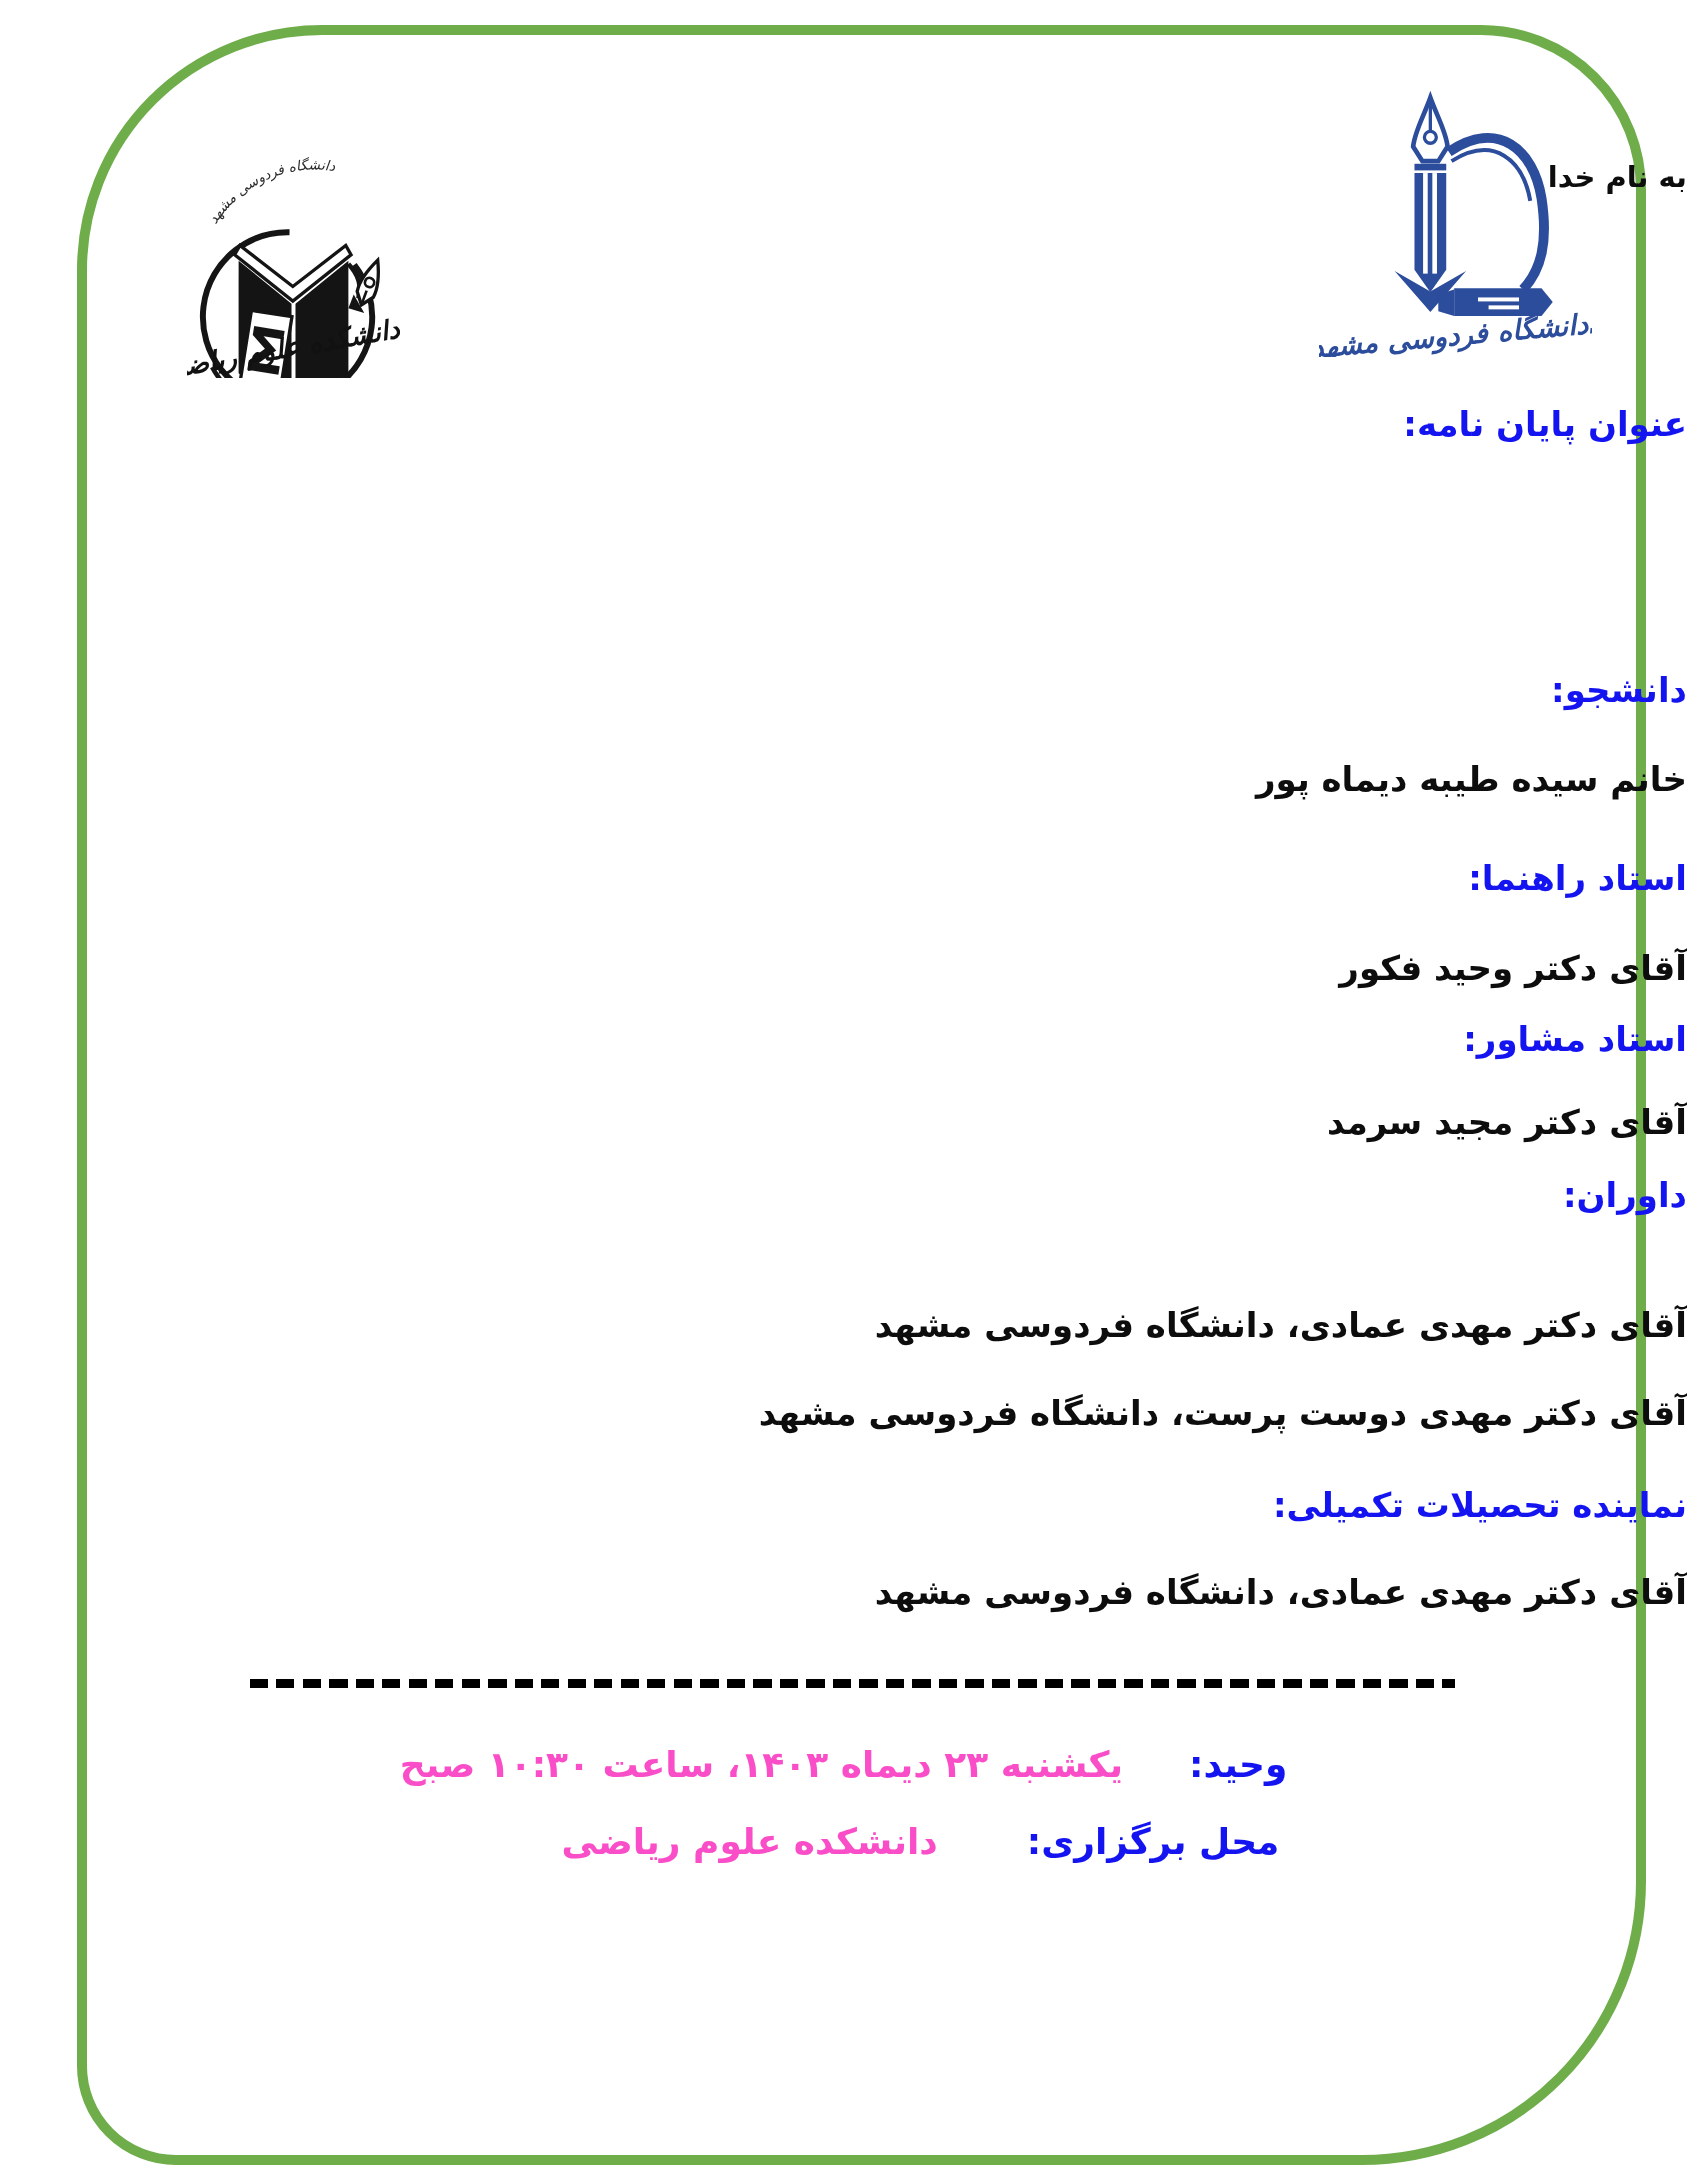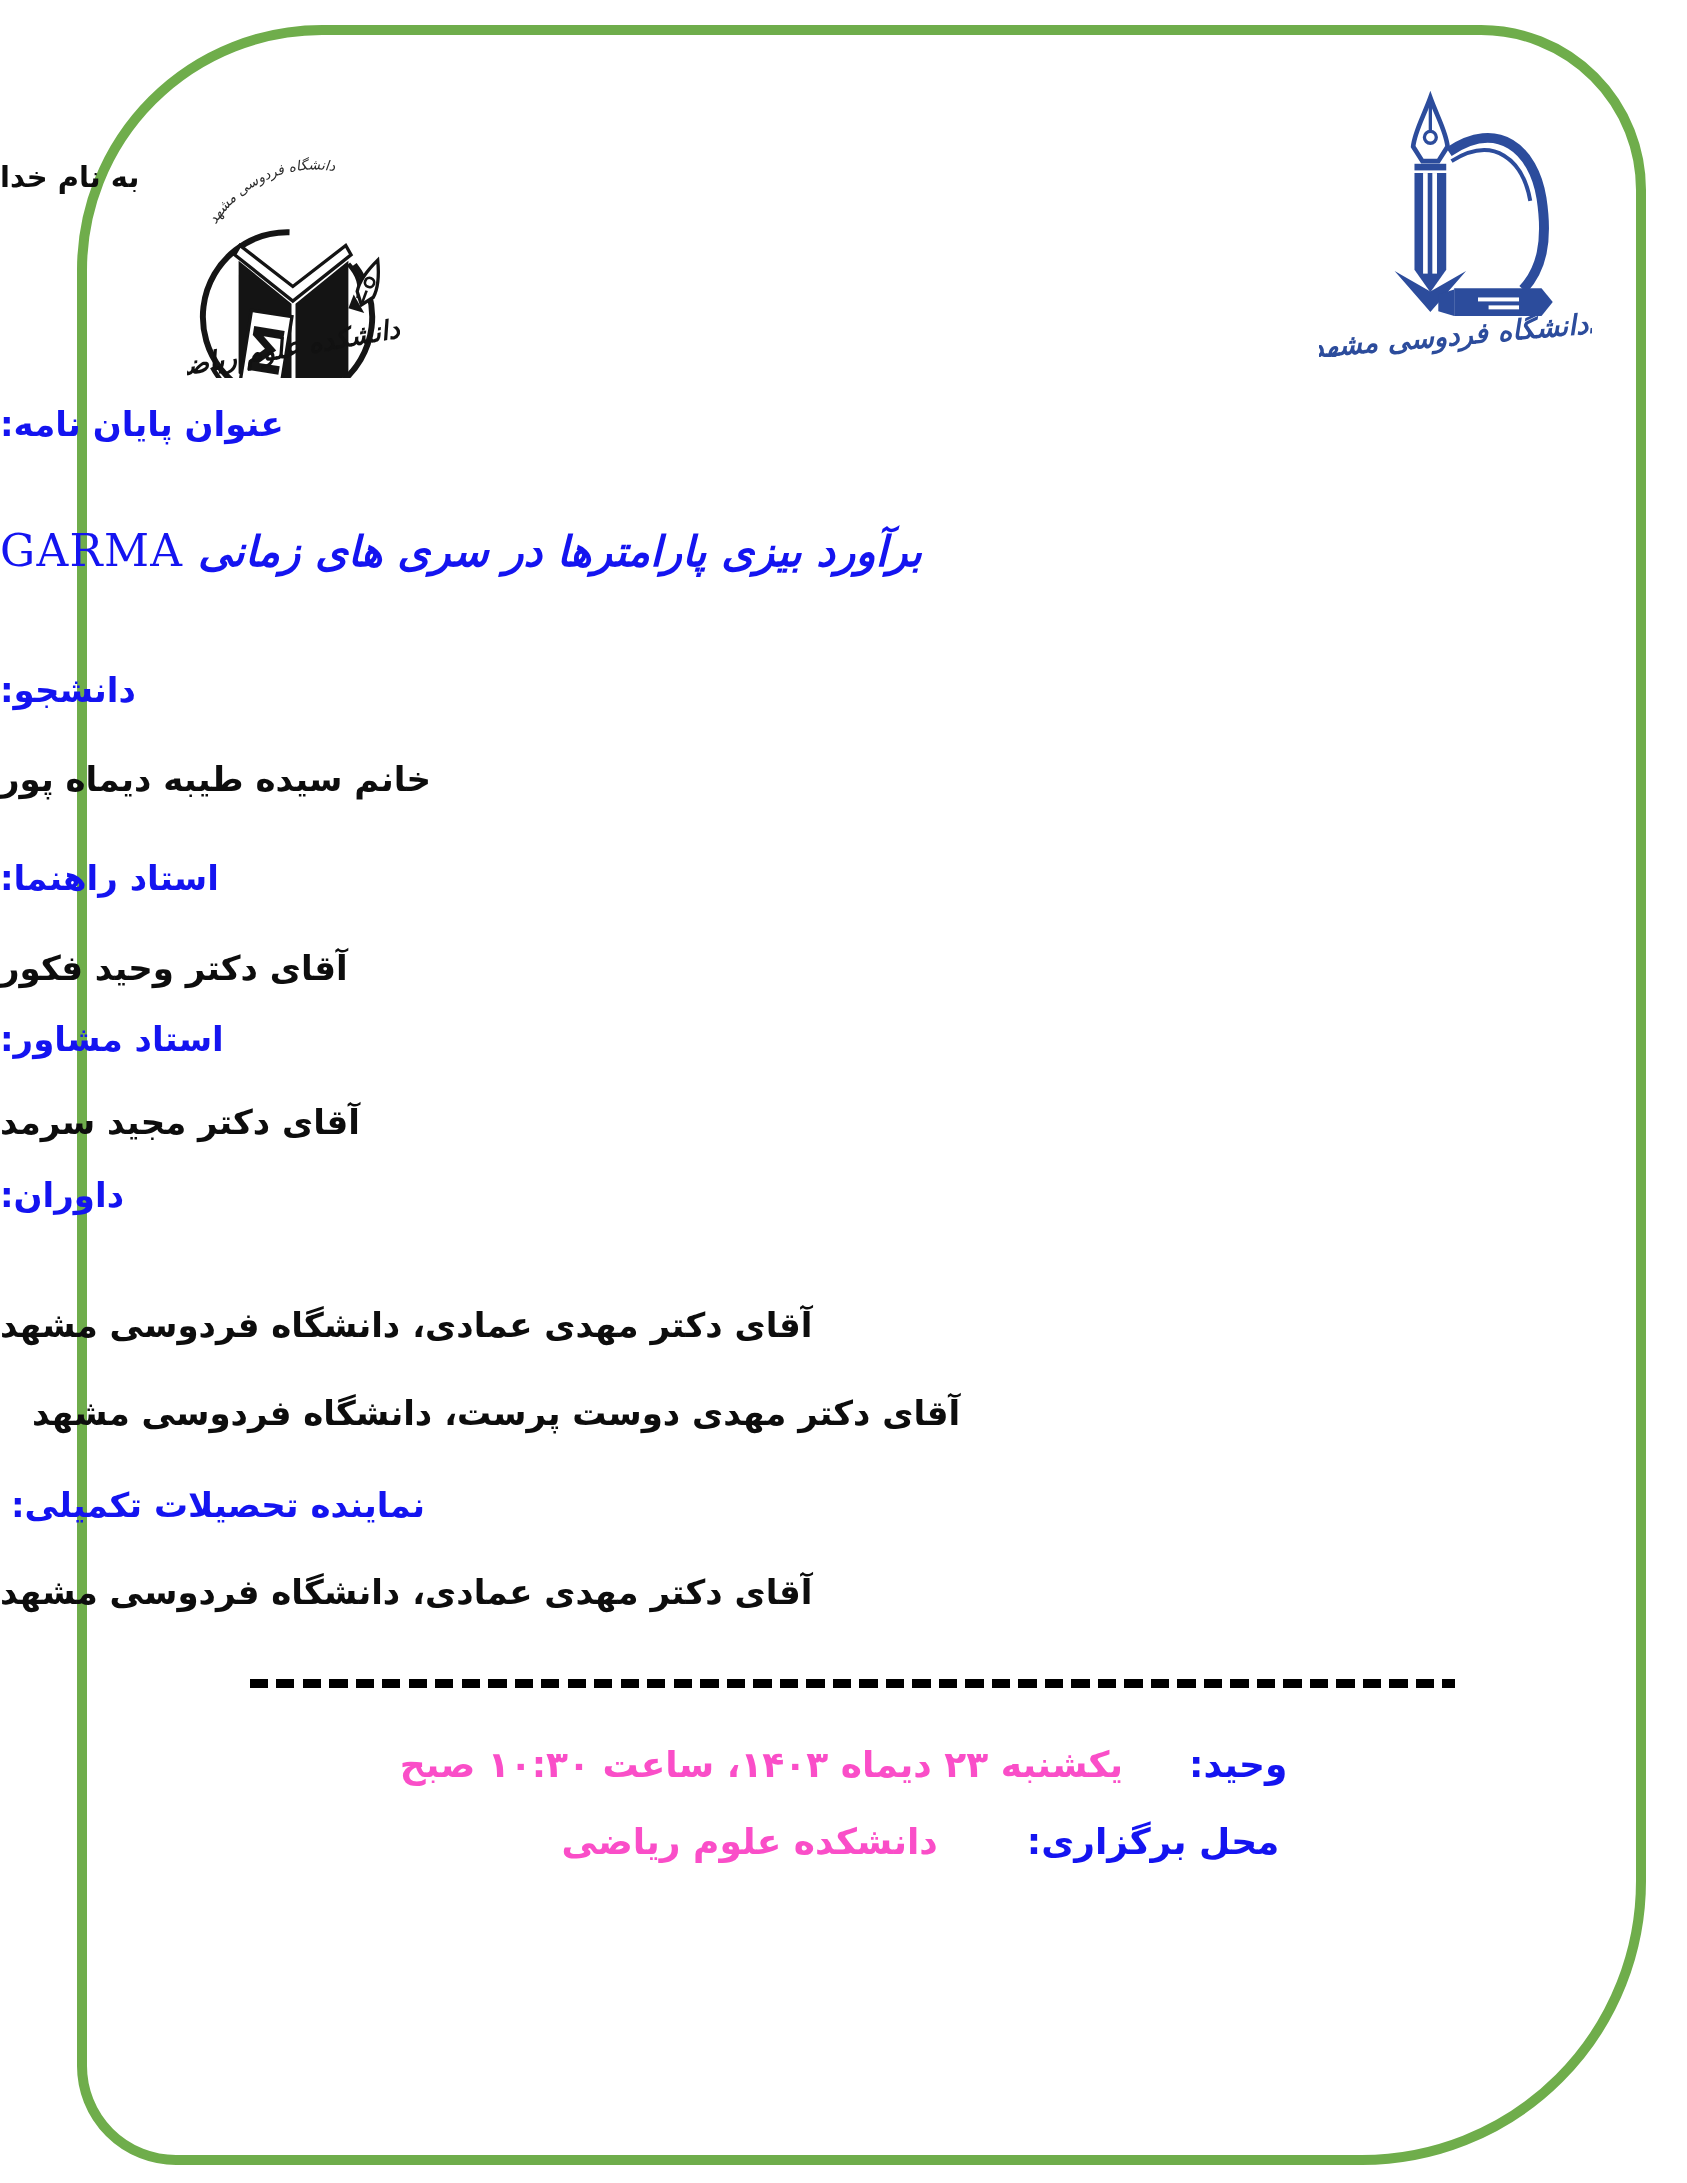--- a/index.html
+++ b/index.html
@@ -15,21 +15,21 @@
     position:relative;width:1687px;height:2183px;background:#fff;
     font-family:"DejaVu Sans",sans-serif;overflow:hidden;
   }
   .frame{
     position:absolute;left:77px;top:25px;width:1569px;height:2140px;
     border:10px solid var(--green);
     border-radius:245px 165px 284px 99px;
   }
   .line{
     position:absolute;left:0;width:100%;
-    text-align:left;direction:rtl;white-space:nowrap;
+    text-align:right;direction:rtl;white-space:nowrap;
     font-weight:bold;color:var(--ink);line-height:1.15;
   }
   .blue{color:var(--blue);}
   .pink{color:var(--pink);}
   .bismillah{top:161px;font-size:29px;}
   .heading{top:270px;font-size:52px;font-style:italic;}
   .title-label{top:405px;font-size:34px;}
   .thesis-title{top:526px;font-size:42px;color:var(--blue);}
   .thesis-title .fa{font-style:italic;font-weight:bold;}
   .thesis-title .en{font-family:"DejaVu Serif",serif;font-weight:normal;font-size:44px;letter-spacing:1.3px;}
@@ -122,24 +122,20 @@
       <path d="M204,300 l-24,7 v26 l24,7 Z"></path>
       <rect x="240" y="312" width="62" height="6" fill="#ffffff"></rect>
       <rect x="256" y="324" width="46" height="6" fill="#ffffff"></rect>
     </g>
     <text x="206" y="384" font-size="42" font-style="italic" font-weight="bold" text-anchor="middle" fill="#2c4c9c" transform="rotate(-5 206 384)">دانشگاه فردوسی مشهد.</text>
   </svg>
 
   <div class="line bismillah">به نام خدا</div>
 
   <div class="line title-label blue">عنوان پایان نامه:</div>
-  <div class="line thesis-title">
-    <span class="fa">برآورد بیزی پارامترها در سری های زمانی</span>
-    <span class="en">GARMA</span>
-  </div>
 
   <div class="line lbl blue student-label">دانشجو:</div>
   <div class="line nm student-name">خانم سیده طیبه دیماه پور</div>
 
   <div class="line lbl blue supervisor-label">استاد راهنما:</div>
   <div class="line nm supervisor-name">آقای دکتر وحید فکور</div>
 
   <div class="line lbl blue advisor-label">استاد مشاور:</div>
   <div class="line nm advisor-name">آقای دکتر مجید سرمد</div>
 

